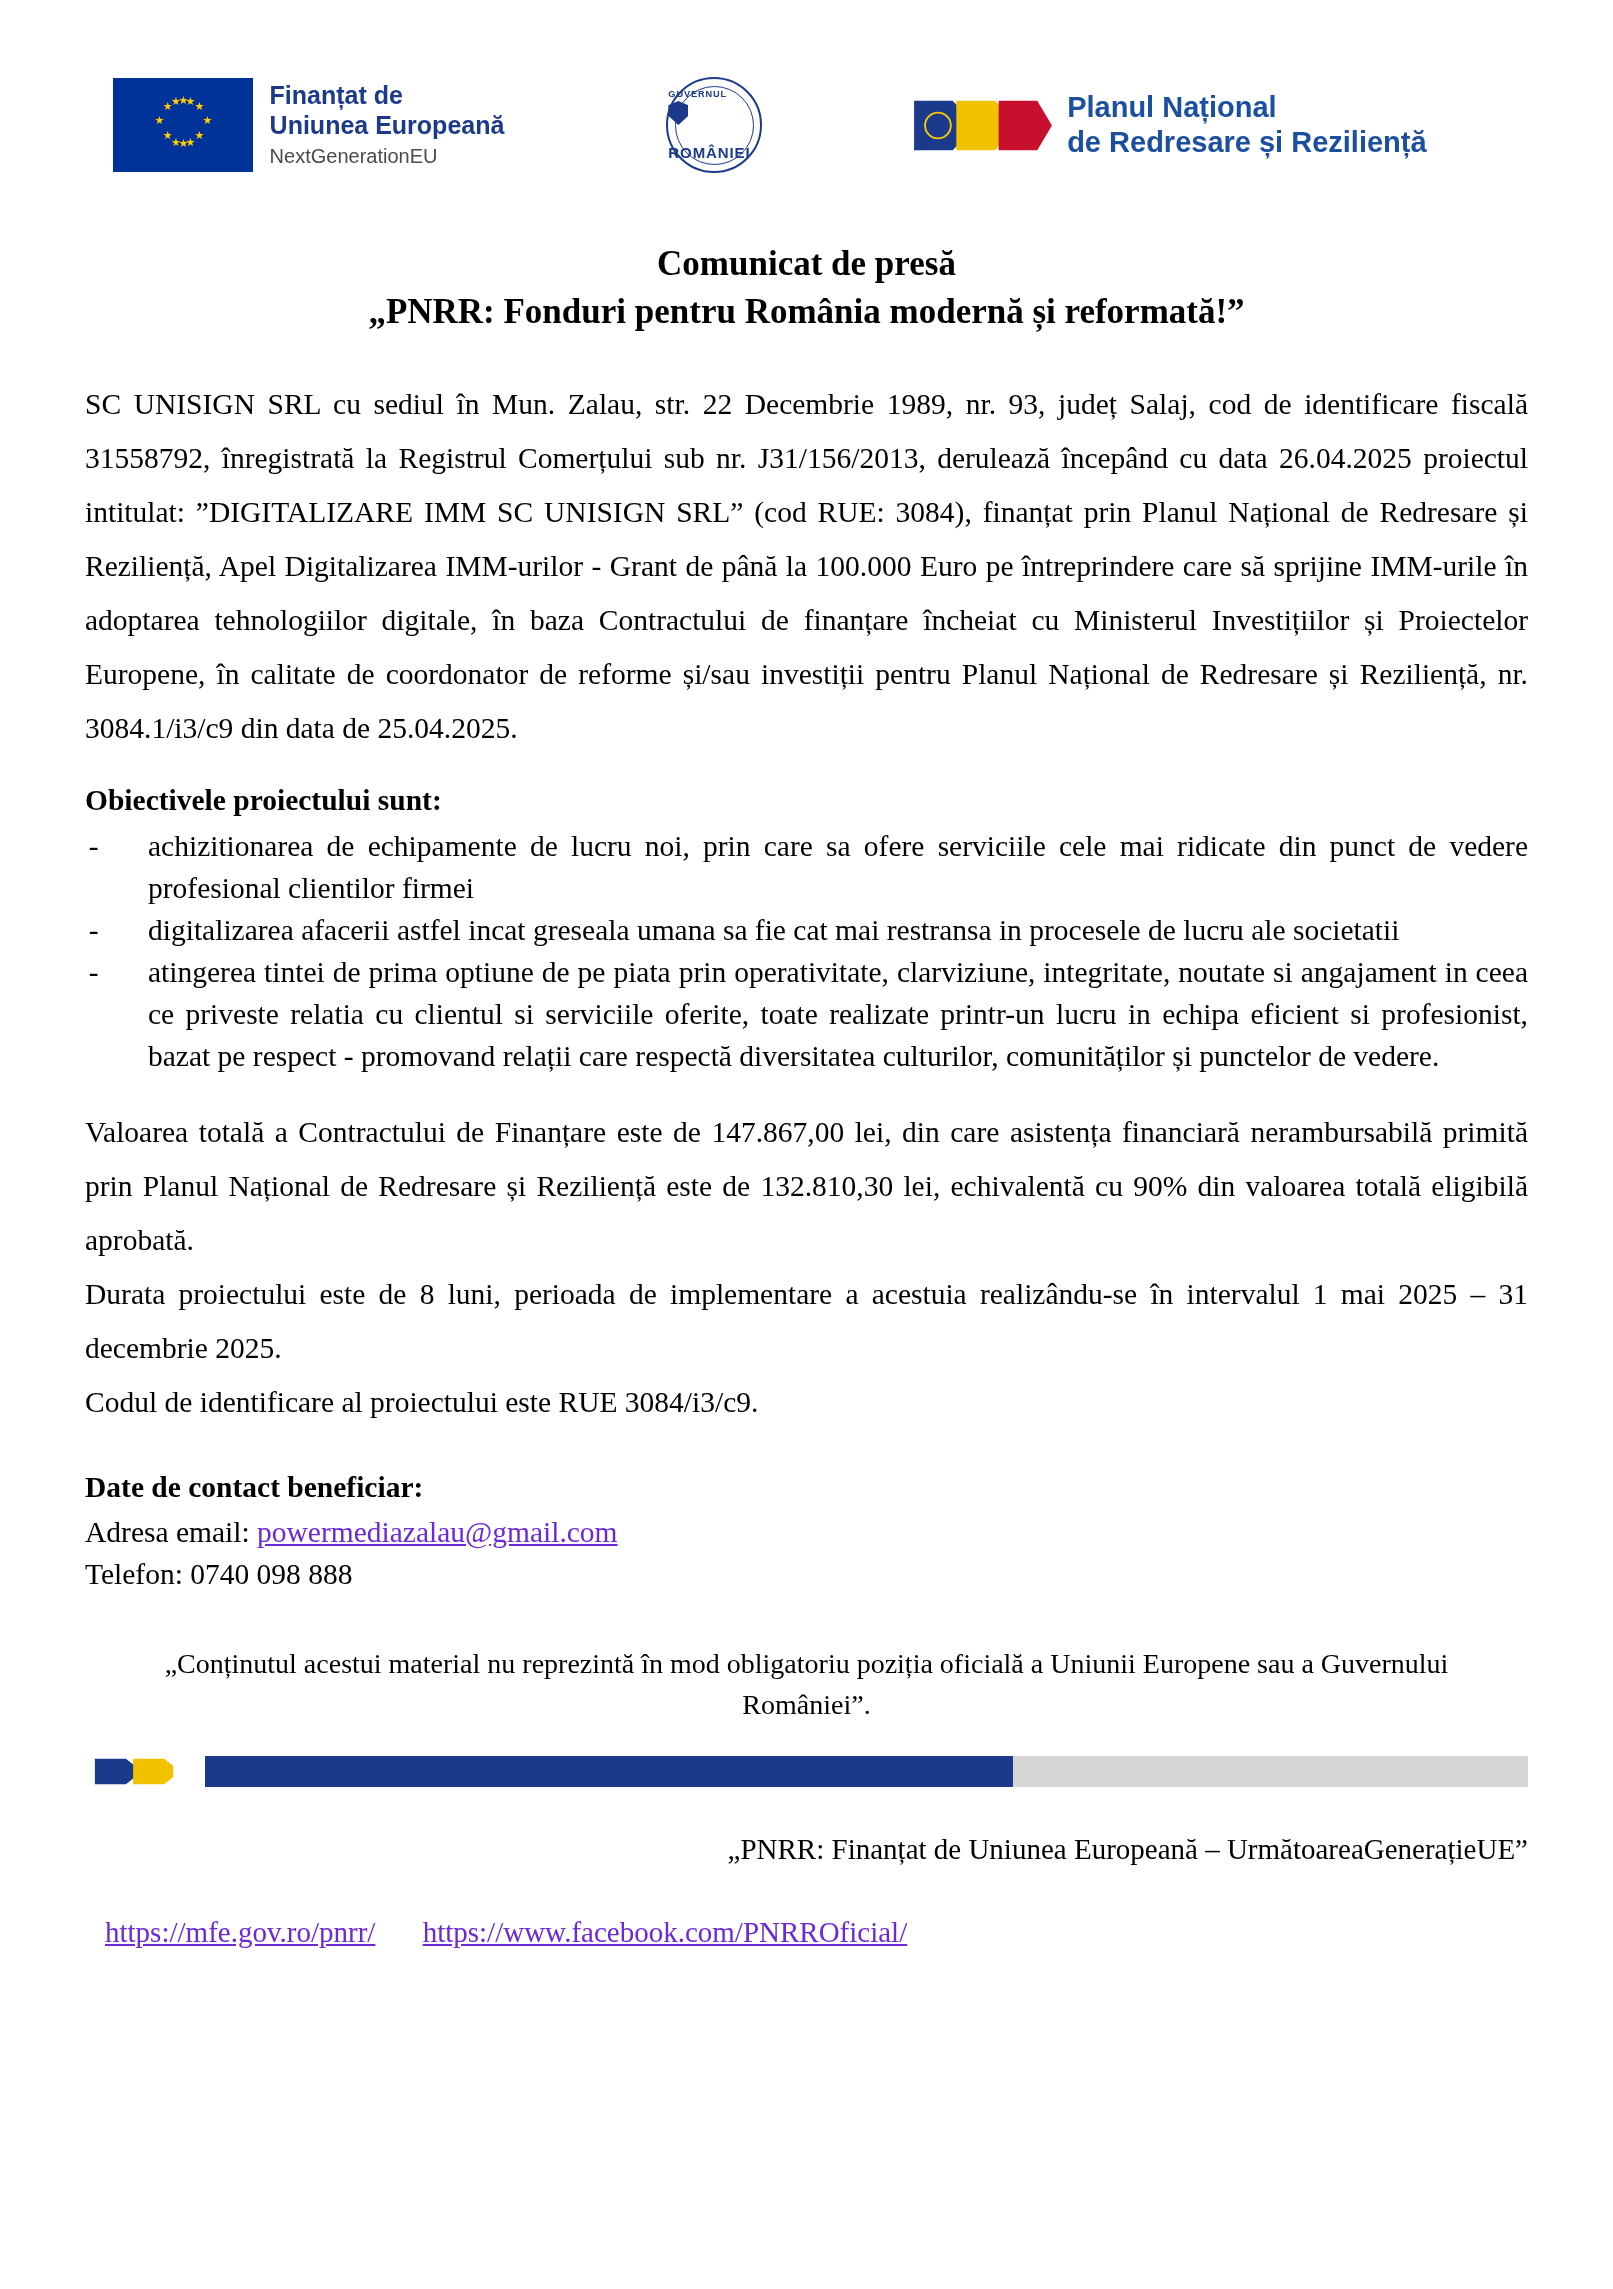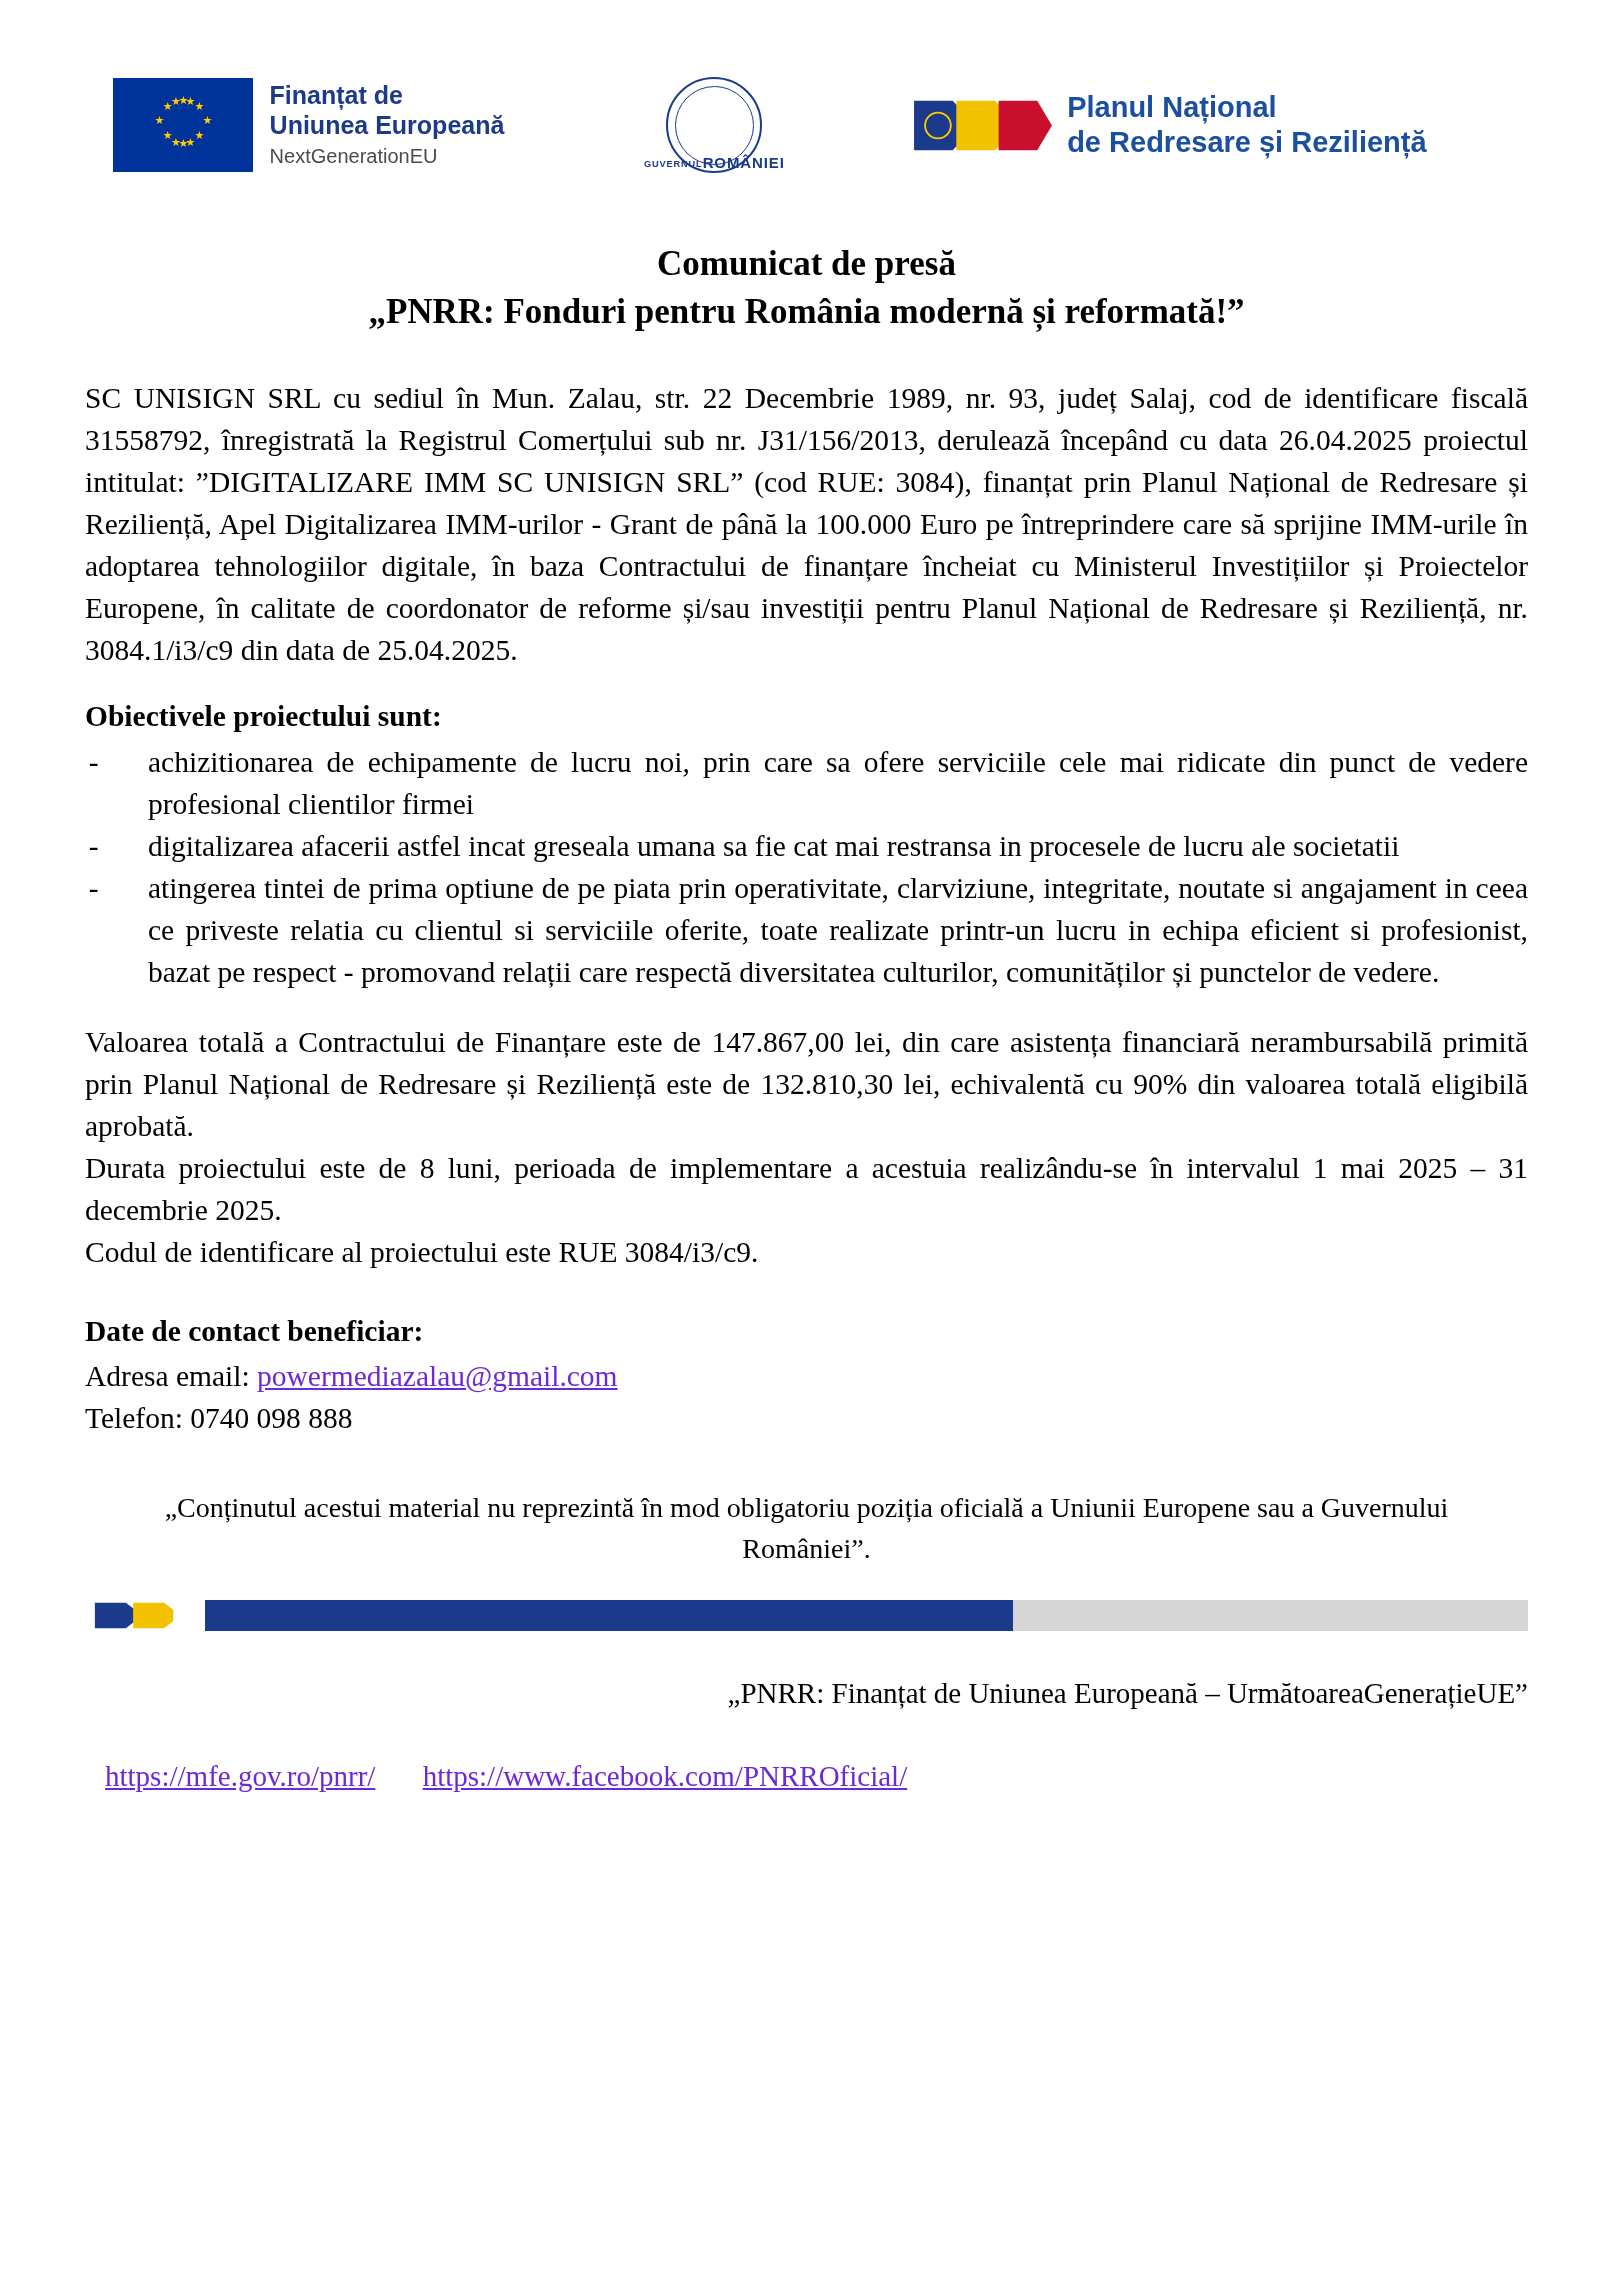--- a/index.html
+++ b/index.html
@@ -77,21 +77,22 @@
     flex: none;
     text-align: center;
   }
   .gov-seal {
     width: 96px;
     height: 96px;
     border-radius: 50%;
     border: 2.8px solid #1b3a8c;
     position: relative;
     display: flex;
-    align-items: flex-end;
+    flex-direction: column;
+    align-items: flex-start;
     justify-content: center;
     box-sizing: border-box;
   }
   .gov-seal .inner-ring {
     position: absolute;
     left: 6.5px; top: 6.5px; right: 6.5px; bottom: 6.5px;
     border: 0.9px solid #1b3a8c;
     border-radius: 50%;
   }
   .gov-seal .gov-top {
@@ -149,21 +150,21 @@
     text-align: center;
     font-weight: bold;
     font-size: 35px;
     line-height: 48px;
     margin: 0 0 41px 0;
   }
 
   
   p.body-par {
     font-size: 29.5px;
-    line-height: 42px;
+    line-height: 54px;
     text-align: justify;
     text-justify: inter-word;
     margin: 0 0 24px 0;
   }
   p.tight {
     margin: 0;
   }
   .section-head {
     font-size: 29.5px;
     line-height: 42px;

